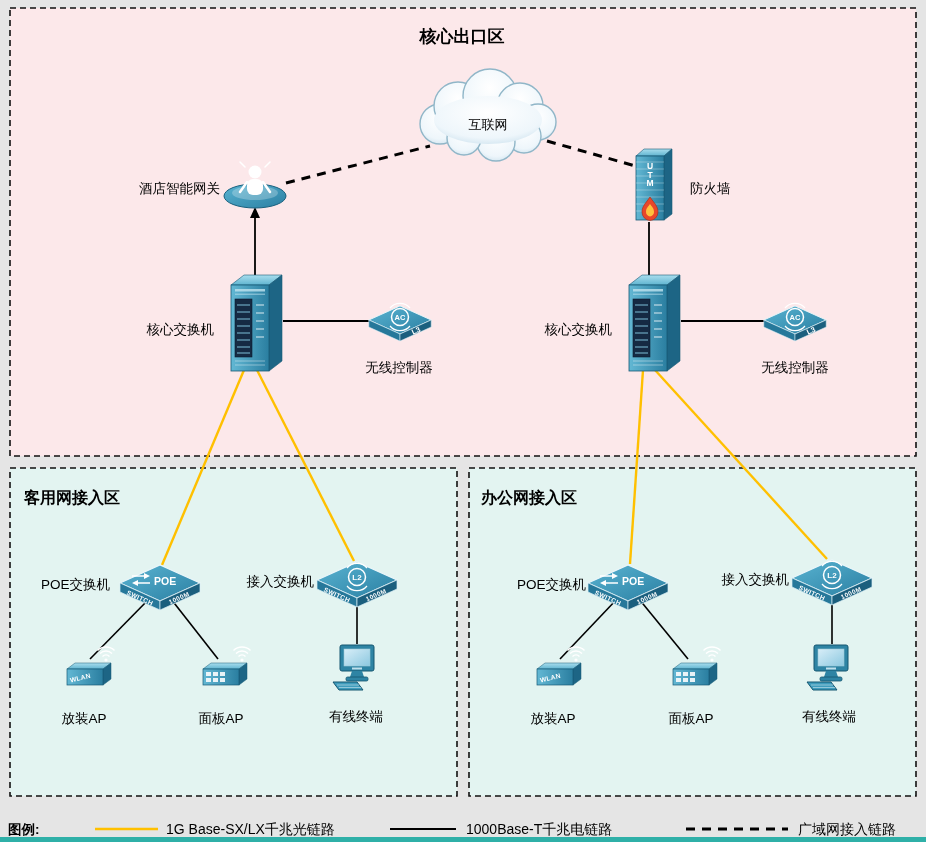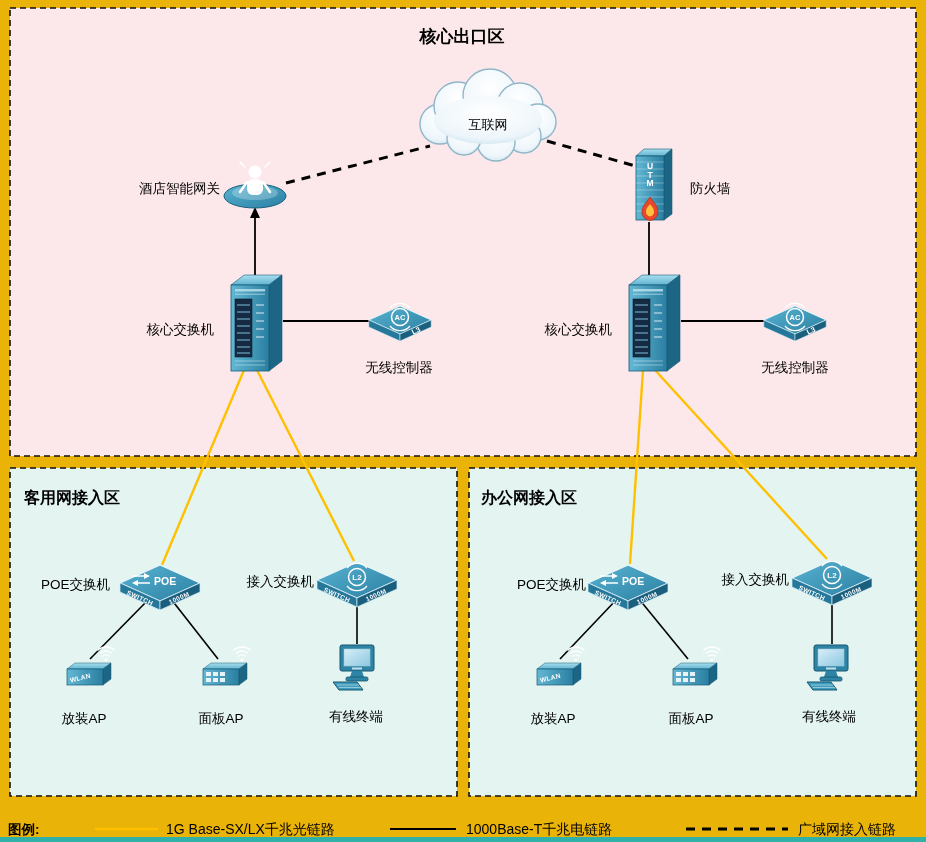--- a/index.html
+++ b/index.html
@@ -1,16 +1,16 @@
 <!DOCTYPE html>
 <html><head>
 <meta charset="utf-8">
 <style>
   html,body{margin:0;padding:0;background:#fff;}
-  .stage{width:926px;height:842px;position:relative;background:#eab308;overflow:hidden;
+  .stage{width:926px;height:842px;position:relative;background:#e5e5e5;overflow:hidden;
          font-family:"Liberation Sans","DejaVu Sans",sans-serif;}
   svg{display:block}
   text{font-family:"Liberation Sans","DejaVu Sans",sans-serif;fill:#000;}
   .zt{font-size:17px;font-weight:700;}
   .zt2{font-size:16px;font-weight:700;}
   .lbl{font-size:13.5px;}
   .cloudlbl{font-size:13px;}
   .b{fill:#ffffff;font-weight:700;}
   .edge{font-size:6.5px;letter-spacing:.4px;}
   .legt{font-size:13.5px;font-weight:700;}

